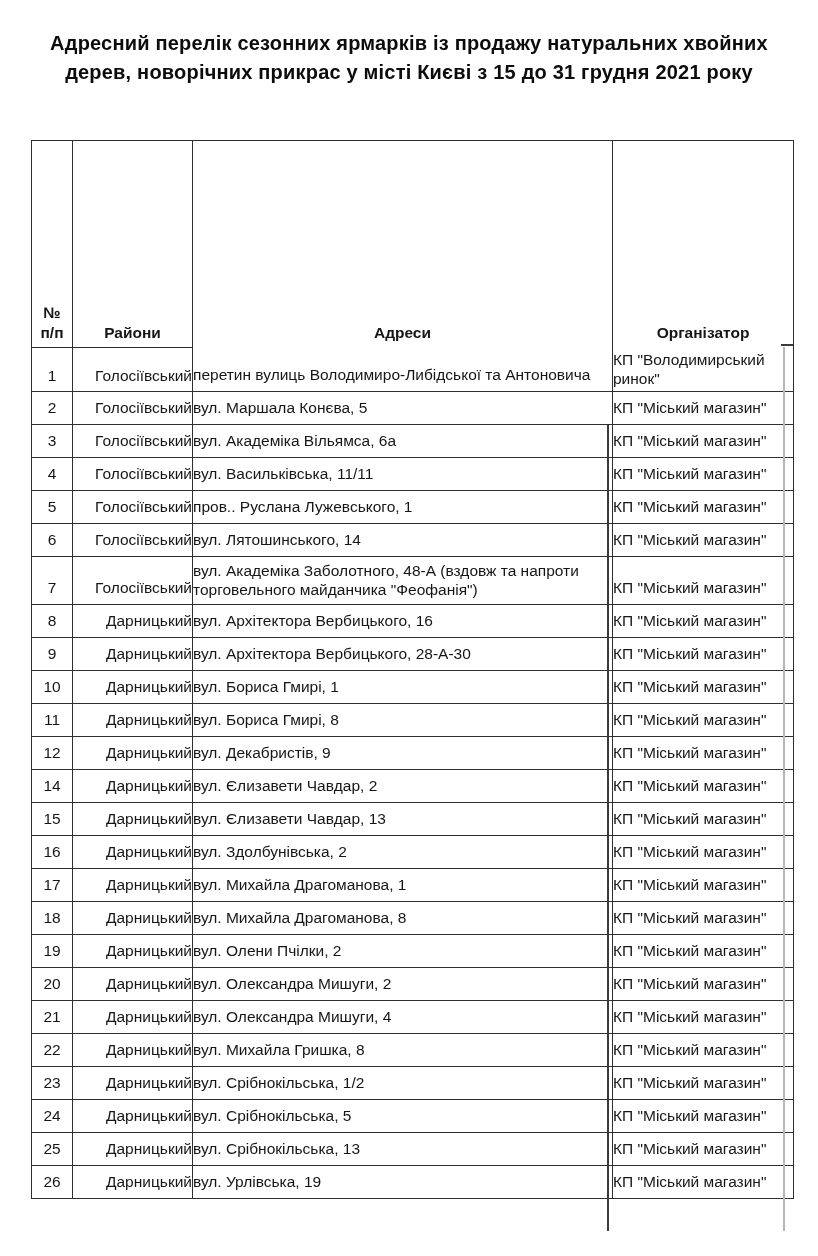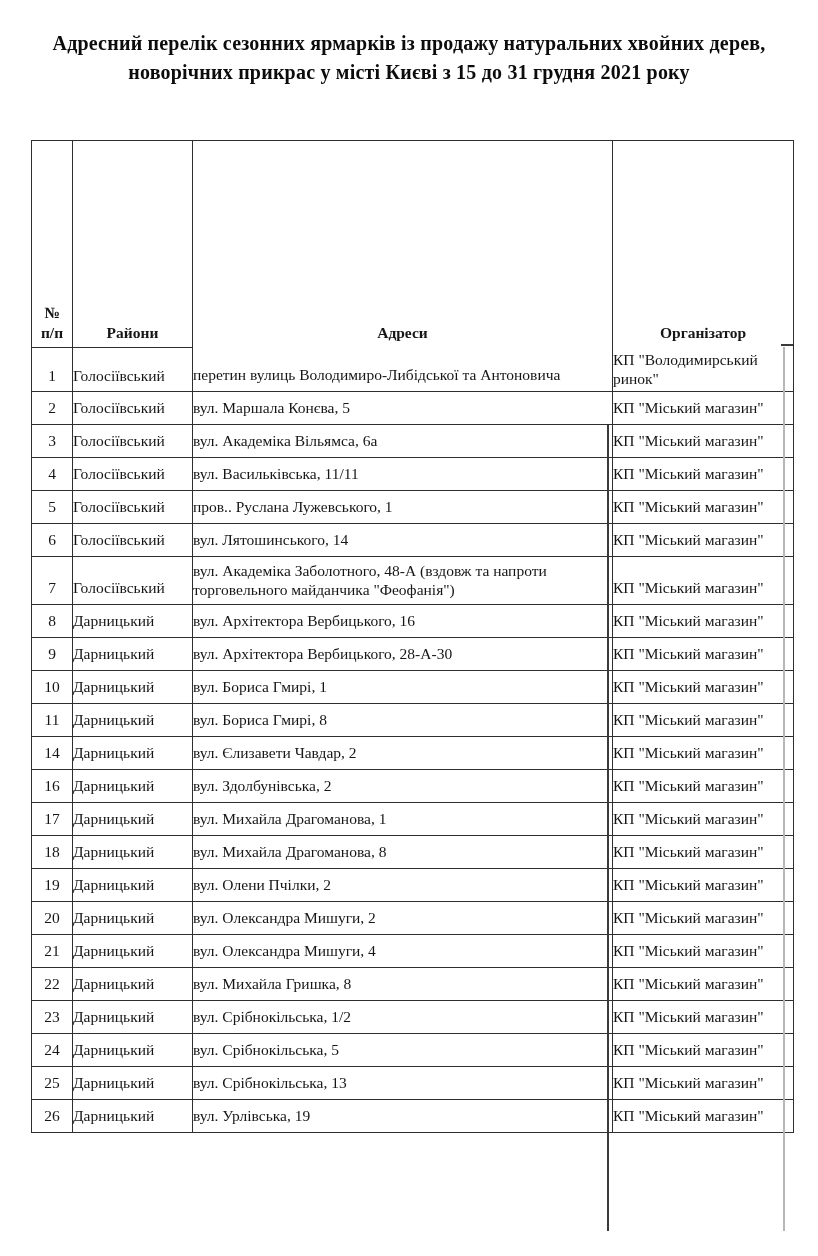--- a/index.html
+++ b/index.html
@@ -1,21 +1,21 @@
 <!DOCTYPE html>
 <html><head>
 <meta charset="utf-8">
 <style>
   html,body { margin:0; padding:0; background:#ffffff; }
   .page {
     position: relative;
     width: 818px;
     height: 1256px;
     background: #ffffff;
-    font-family: Liberation Serif, serif;
+    font-family: Liberation Sans, sans-serif;
     color: #161616;
     overflow: hidden;
   }
   .title {
     position: absolute;
     top: 29px;
     left: 34px;
     width: 750px;
     text-align: center;
     font-size: 20px;
@@ -48,21 +48,21 @@
   }
   
   th.h-addresses, th.h-organizer { border-bottom-style: hidden; }
   tr.row-first td.c-address, tr.row-first td.c-organizer { border-top-style: hidden; }
 
   tbody tr { height: 33px; }
   tr.row-first { height: 44px; }
   tr.row-tall { height: 48px; }
 
   td.c-num { text-align: center; vertical-align: middle; }
-  td.c-district { padding-left: 8px; vertical-align: middle; }
+  td.c-district { padding-left: 8px; vertical-align: middle; text-align: right; }
   td.c-address { padding-left: 7px; padding-right: 16px; vertical-align: middle; line-height: 1.22; margin-left: 16px; }
   td.c-organizer { padding-left: 4px; padding-right: 6px; vertical-align: middle; line-height: 1.25; }
 
   tr.row-first td.c-num, tr.row-first td.c-district, tr.row-first td.c-address {
     vertical-align: bottom; padding-bottom: 6px;
   }
   tr.row-first td.c-organizer { vertical-align: middle; }
   tr.row-tall td.c-num, tr.row-tall td.c-district, tr.row-tall td.c-organizer {
     vertical-align: bottom; padding-bottom: 7px;
   }
@@ -168,23 +168,35 @@
           <td class="c-address">вул. Бориса Гмирі, 1</td>
           <td class="c-organizer">КП "Міський магазин"</td>
         </tr>
         <tr>
           <td class="c-num">11</td>
           <td class="c-district">Дарницький</td>
           <td class="c-address">вул. Бориса Гмирі, 8</td>
           <td class="c-organizer">КП "Міський магазин"</td>
         </tr>
         <tr>
+          <td class="c-num">12</td>
+          <td class="c-district">Дарницький</td>
+          <td class="c-address">вул. Декабристів, 9</td>
+          <td class="c-organizer">КП "Міський магазин"</td>
+        </tr>
+        <tr>
           <td class="c-num">14</td>
           <td class="c-district">Дарницький</td>
           <td class="c-address">вул. Єлизавети Чавдар, 2</td>
+          <td class="c-organizer">КП "Міський магазин"</td>
+        </tr>
+        <tr>
+          <td class="c-num">15</td>
+          <td class="c-district">Дарницький</td>
+          <td class="c-address">вул. Єлизавети Чавдар, 13</td>
           <td class="c-organizer">КП "Міський магазин"</td>
         </tr>
         <tr>
           <td class="c-num">16</td>
           <td class="c-district">Дарницький</td>
           <td class="c-address">вул. Здолбунівська, 2</td>
           <td class="c-organizer">КП "Міський магазин"</td>
         </tr>
         <tr>
           <td class="c-num">17</td>

